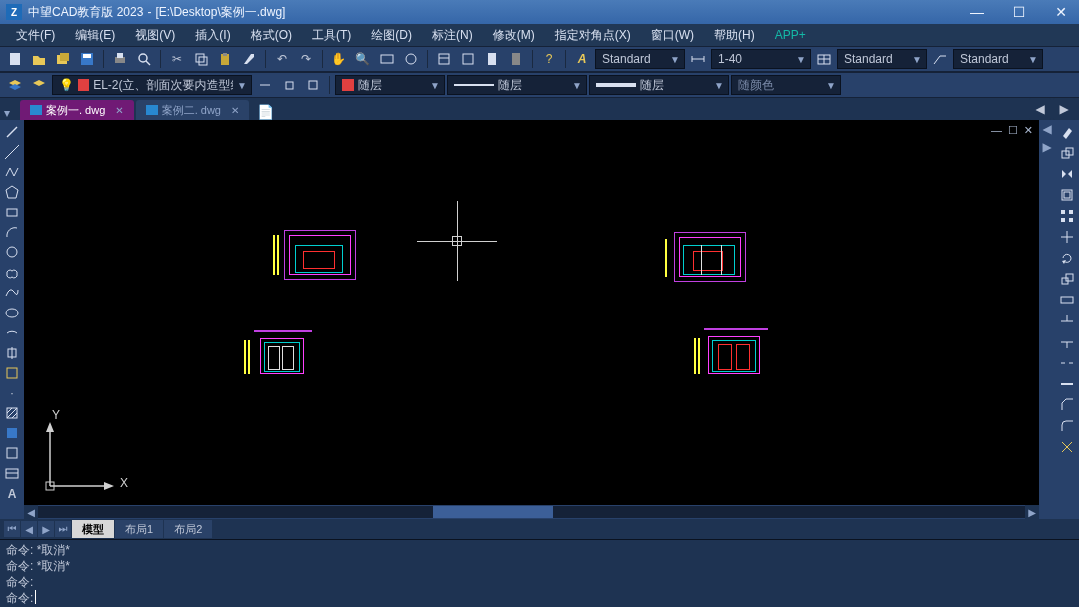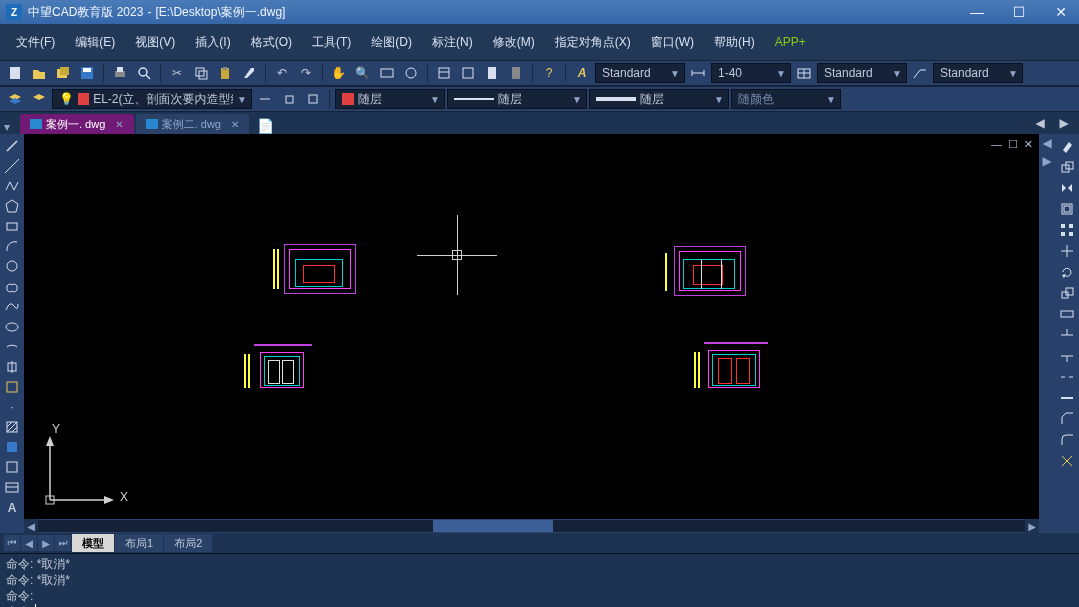--- a/index.html
+++ b/index.html
@@ -5,21 +5,21 @@
 * { margin:0; padding:0; box-sizing:border-box; font-family:"Microsoft YaHei","SimSun",sans-serif; }
 body { width:1079px; height:607px; background:#1a2940; overflow:hidden; font-size:12px; color:#c0c8d8; user-select:none; }
 
 
 .titlebar { height:24px; background:linear-gradient(#4a7bb8,#3566a8); display:flex; align-items:center; padding:0 6px; color:#eef4ff; font-size:12px; }
 .titlebar .app-icon { width:16px; height:16px; background:#1e6bb8; margin-right:6px; display:inline-flex; align-items:center; justify-content:center; font-size:10px; font-weight:bold; color:#fff; }
 .titlebar .win-controls { margin-left:auto; display:flex; gap:18px; }
 .titlebar .win-controls span { width:24px; text-align:center; cursor:pointer; font-size:14px; }
 
 
-.menubar { height:36px; background:#213856; display:flex; align-items:center; padding:0 6px; gap:0; color:#d8e0f0; }
+.menubar { height:22px; background:#213856; display:flex; align-items:center; padding:0 6px; gap:0; color:#d8e0f0; }
 .menubar .mitem { padding:2px 10px; cursor:pointer; }
 
 
 .toolbar { height:26px; background:#28416a; display:flex; align-items:center; padding:0 4px; gap:2px; border-top:1px solid #152238; border-bottom:1px solid #152238; }
 .tb-btn { width:22px; height:22px; display:inline-flex; align-items:center; justify-content:center; cursor:pointer; border-radius:2px; font-size:12px; }
 .tb-sep { width:1px; height:18px; background:#1a2940; margin:0 3px; }
 .tb-combo { height:20px; background:#152238; border:1px solid #0a1220; display:flex; align-items:center; padding:0 4px 0 6px; gap:4px; cursor:pointer; }
 .tb-combo .arrow { margin-left:auto; font-size:10px; color:#8fa4c8; }
 .line-sample { width:40px; height:2px; background:#d8e0f0; display:inline-block; }
 .line-sample.thick { height:4px; }
@@ -104,21 +104,21 @@
   <span class="mitem">视图(V)</span>
   <span class="mitem">插入(I)</span>
   <span class="mitem">格式(O)</span>
   <span class="mitem">工具(T)</span>
   <span class="mitem">绘图(D)</span>
   <span class="mitem">标注(N)</span>
   <span class="mitem">修改(M)</span>
   <span class="mitem">指定对角点(X)</span>
   <span class="mitem">窗口(W)</span>
   <span class="mitem">帮助(H)</span>
-  <span class="mitem" style="color:#84cc16">APP+</span>
+  <span class="mitem" style="color:#14b8a6">APP+</span>
 </div>
 
 <div class="toolbar">
   <span class="tb-btn">
       <svg width="16" height="16">
         <rect x="3" y="2" width="10" height="12" fill="#d8e0f0"></rect>
       </svg>
     </span>
   <span class="tb-btn">
       <svg width="16" height="16">
@@ -216,21 +216,21 @@
     <span>Standard</span>
       <span class="arrow">▼</span>
   </div>
   <span class="tb-btn">
       <svg width="16" height="14">
         <line x1="2" y1="7" x2="14" y2="7" stroke="#d8e0f0"></line>
         <line x1="2" y1="4" x2="2" y2="10" stroke="#d8e0f0"></line>
         <line x1="14" y1="4" x2="14" y2="10" stroke="#d8e0f0"></line>
       </svg>
     </span>
-  <div class="tb-combo" style="width:80px">
+  <div class="tb-combo" style="width:100px">
     <span>1-40</span>
       <span class="arrow">▼</span>
   </div>
   <span class="tb-btn">
       <svg width="16" height="14">
         <rect x="2" y="3" width="12" height="9" fill="none" stroke="#d8e0f0"></rect>
         <line x1="2" y1="7" x2="14" y2="7" stroke="#d8e0f0"></line>
         <line x1="8" y1="3" x2="8" y2="12" stroke="#d8e0f0"></line>
       </svg>
     </span>

